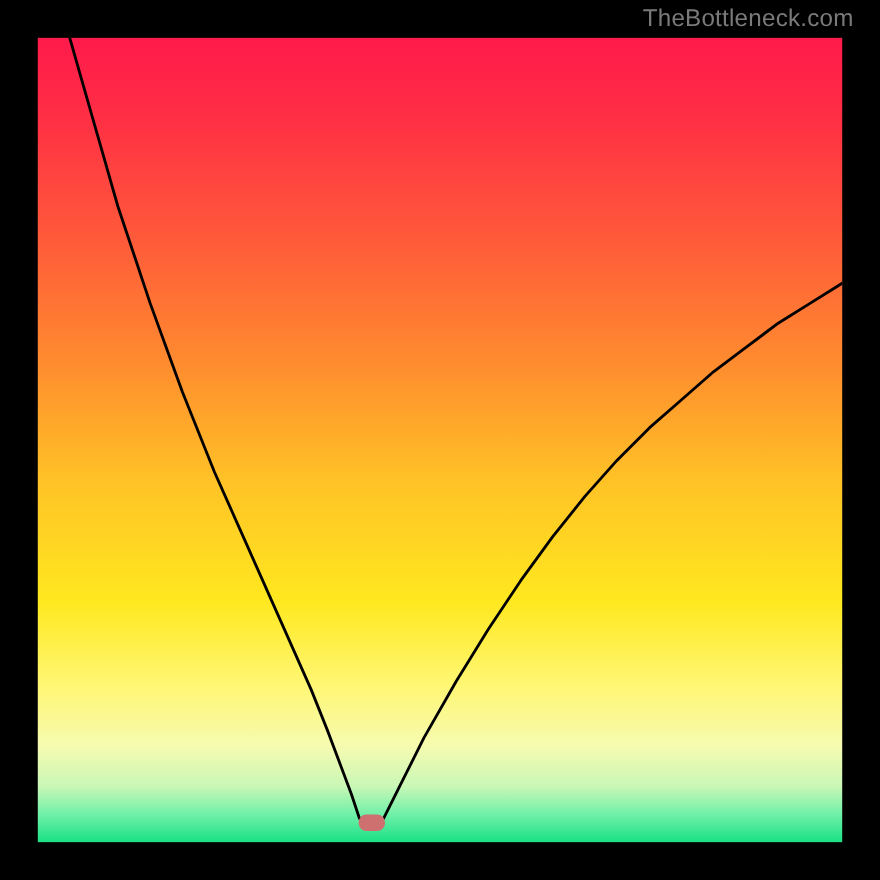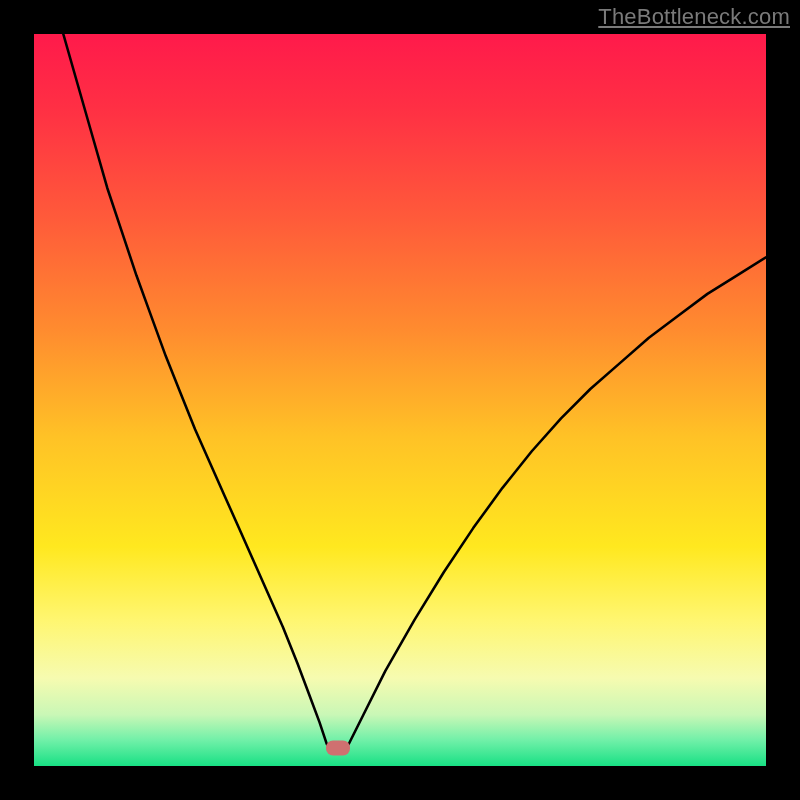--- a/index.html
+++ b/index.html
@@ -13,28 +13,27 @@
   }
   .frame {
     position: relative;
     width: 800px;
     height: 800px;
     background: #000;
   }
   .watermark {
     position: absolute;
     top: 4px;
-    right: 10px;
+    right: 24px;
     color: #7a7a7a;
     font-size: 22px;
     font-weight: 500;
     letter-spacing: 0.2px;
     z-index: 20;
     user-select: none;
-    text-decoration: underline;
   }
   .plot-area {
     position: absolute;
     left: 34px;
     top: 34px;
     width: 732px;
     height: 732px;
     overflow: hidden;
   }
   .gradient {

